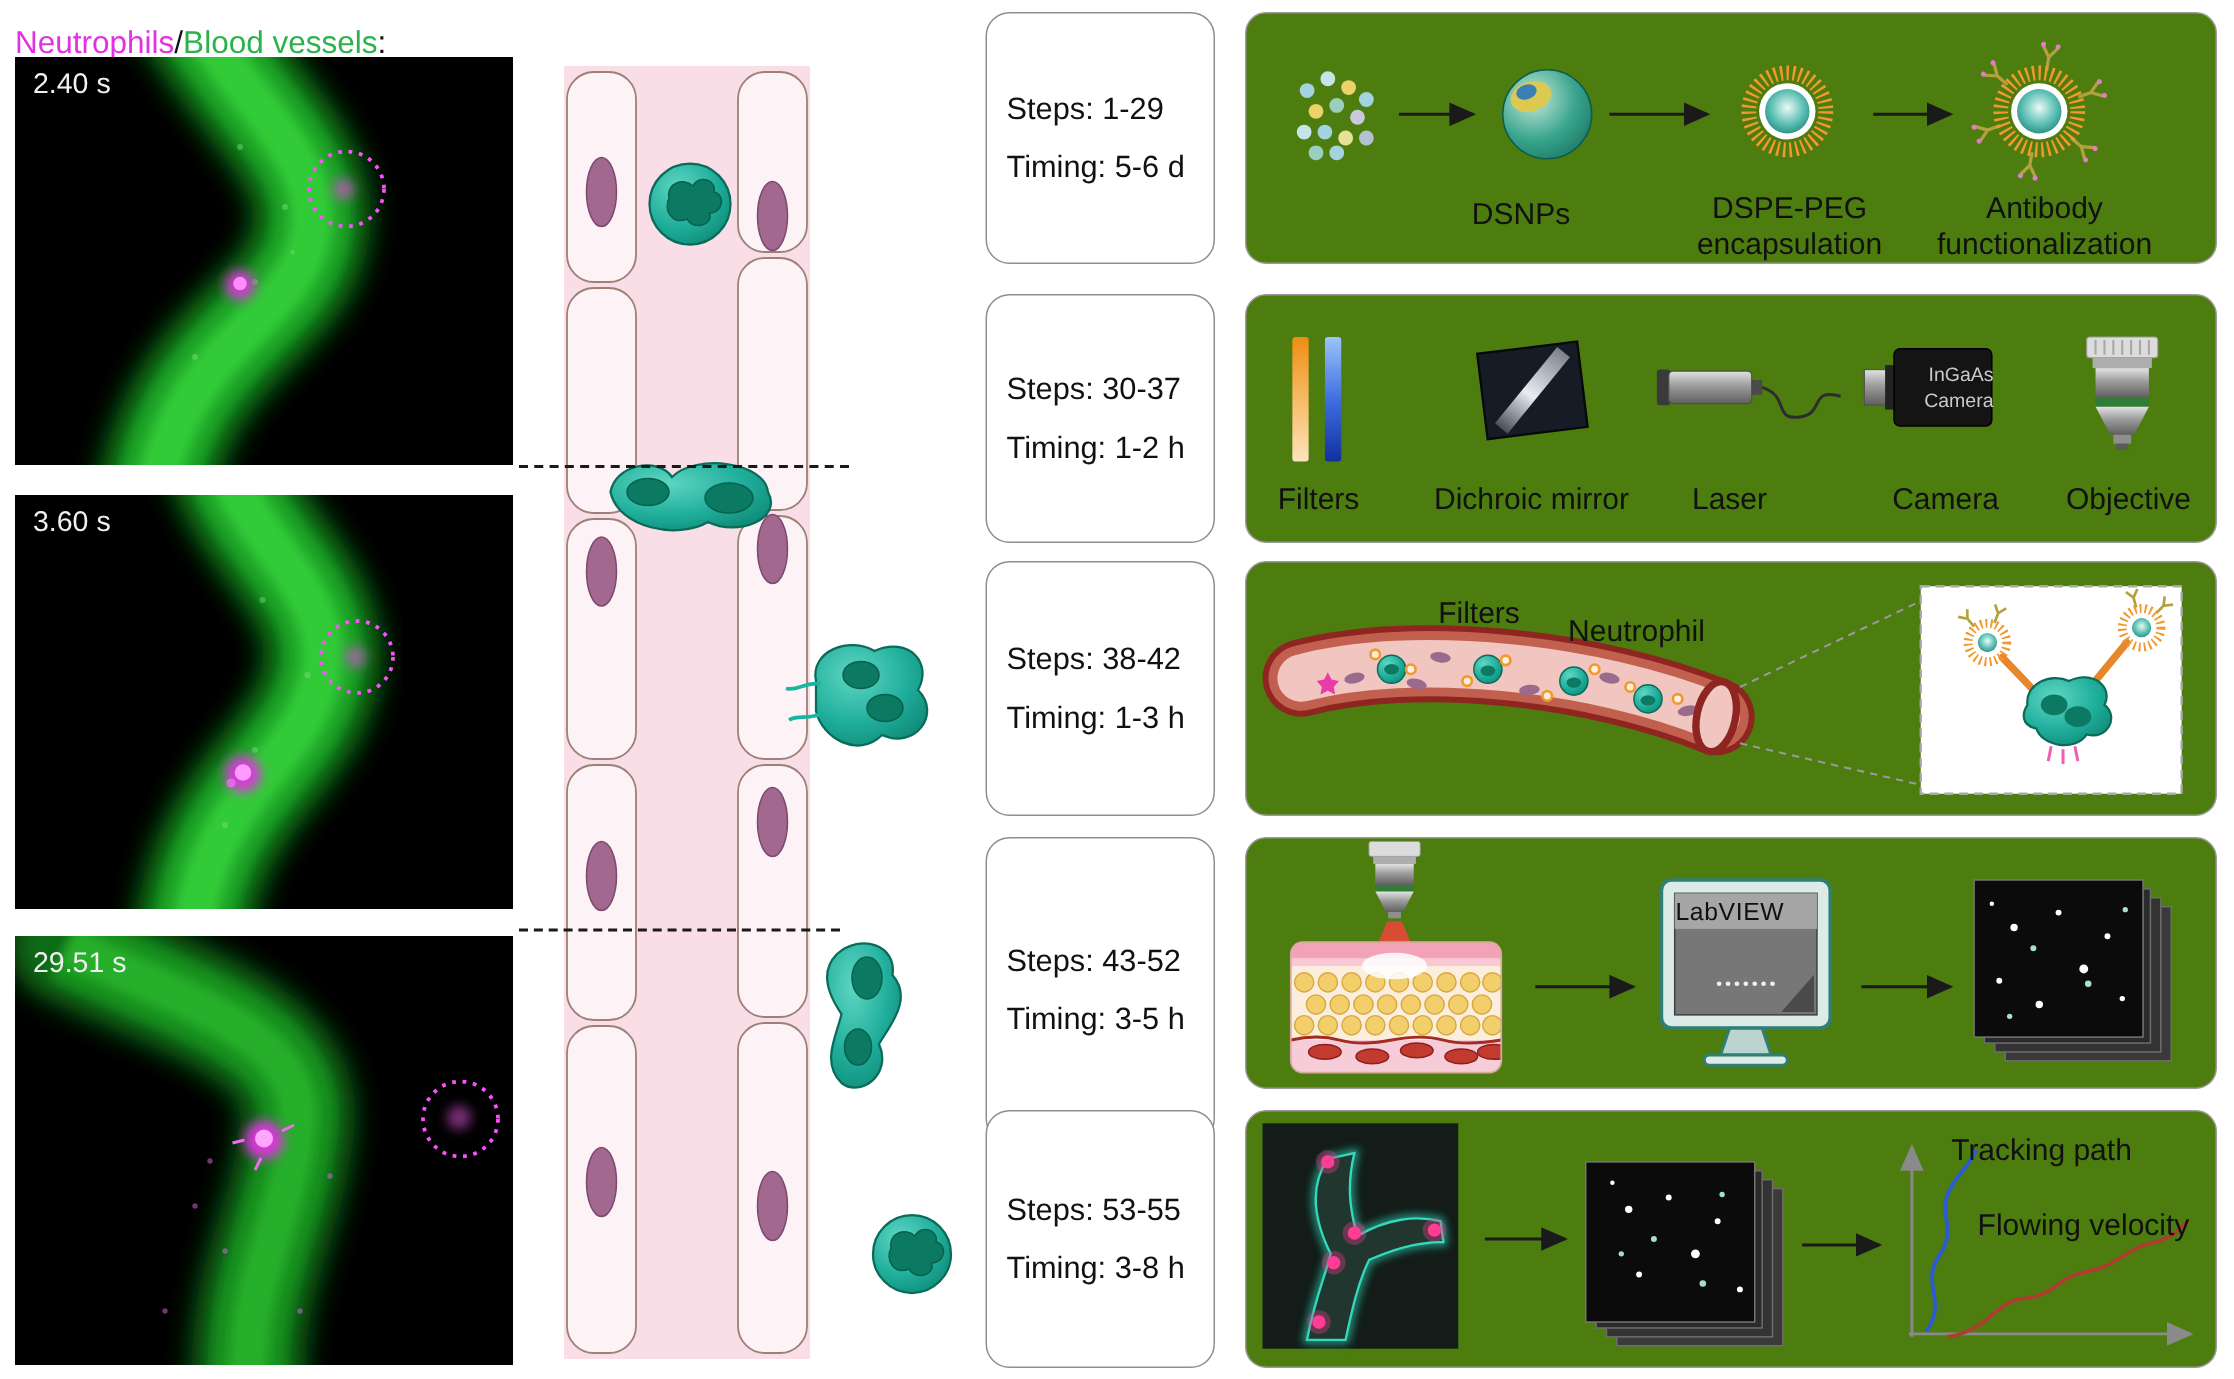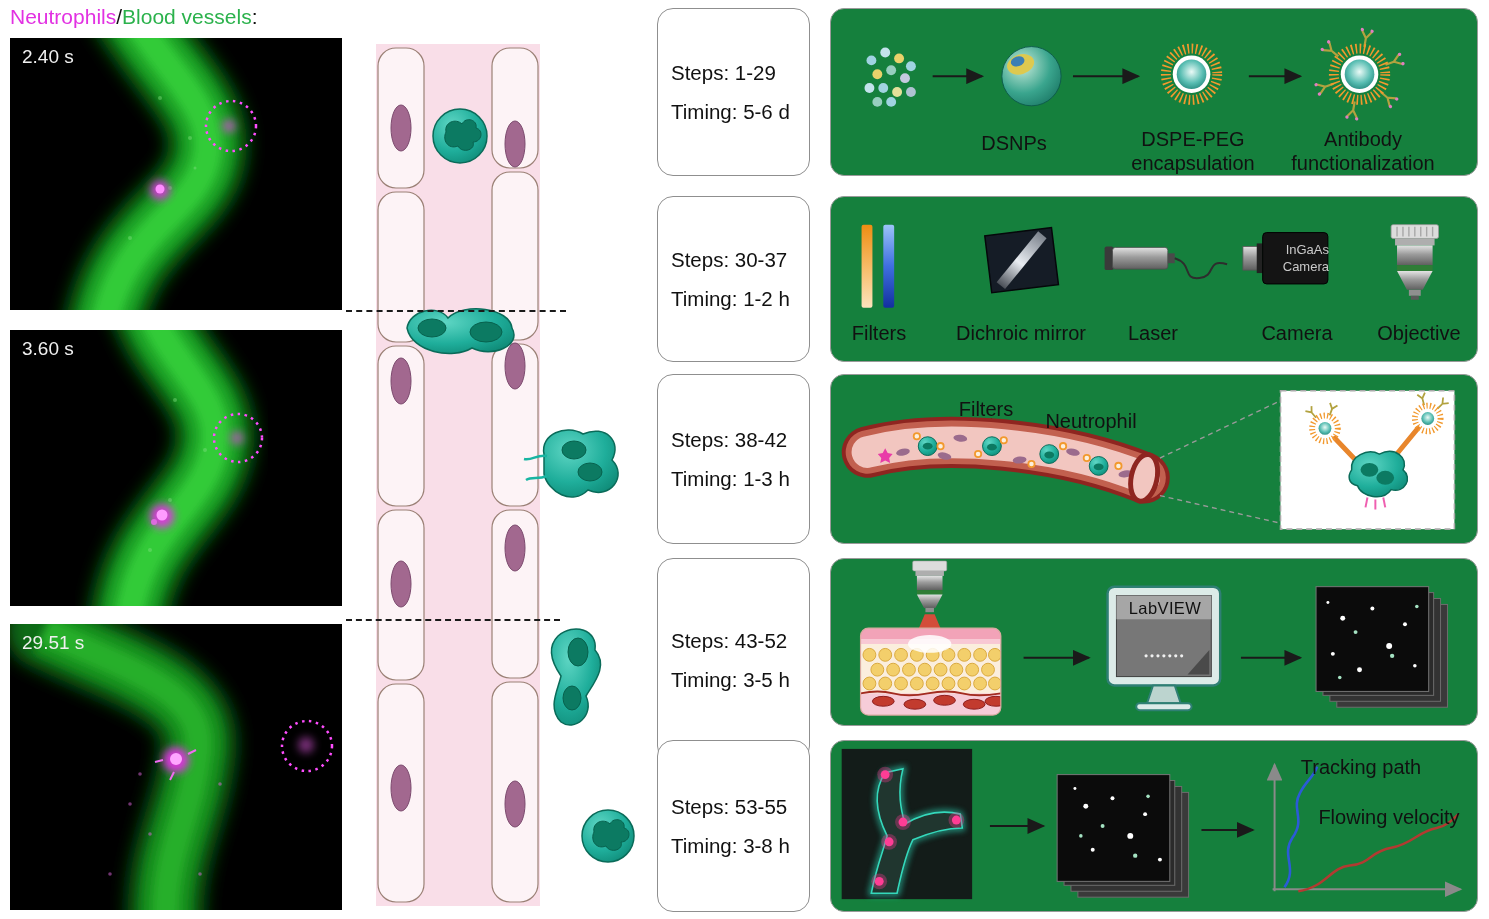--- a/index.html
+++ b/index.html
@@ -1,36 +1,36 @@
 <!DOCTYPE html>
 <html style="--magenta: #e231e2; --green: #2bb24c; --teal: #18b5a2; --orange: #f2992e; --vessel-pink: #f9dee8; --dark-red: #9e2b21; --track-blue: #2b5bd7; --velocity-red: #b23a31;"><head>
 <meta charset="utf-8">
 <style>
 *{margin:0;padding:0;box-sizing:border-box}
 html,body{width:1489px;height:919px}
 body{background:#fff;font-family:"Liberation Sans",sans-serif;color:#111;position:relative;overflow:hidden}
 .abs{position:absolute}
-.legend{position:absolute;left:10px;top:5px;font-size:21px;white-space:nowrap}
+.legend{position:absolute;left:10px;top:17px;font-size:21px;white-space:nowrap}
 .mag{color:var(--magenta)}
 .grn{color:var(--green)}
 .blk{color:#111}
 .micro{position:absolute;left:10px;width:332px;background:#1d4ed8;overflow:hidden}
 .micro svg{position:absolute;inset:0;width:100%;height:100%}
 .stamp{position:absolute;left:12px;top:8px;color:#f0f0f0;font-size:19px}
 .mid-title{position:absolute;left:342px;top:8px;width:290px;text-align:center;font-size:21.5px}
 .mid{position:absolute;left:352px;top:36px;width:290px;height:876px}
 .mid svg{width:100%;height:100%}
 .dash{position:absolute;height:0;border-top:2.2px dashed #1a1a1a}
 .stepbox{position:absolute;left:657px;width:153px;border:1.6px solid #8f8f8f;border-radius:16px;background:#fff;display:flex;flex-direction:column;justify-content:center;gap:15px;padding-left:13px}
 .stepline{font-size:20.5px;white-space:nowrap}
-.panel{position:absolute;left:830px;width:648px;border:1.6px solid #9a9a9a;border-radius:14px;background:#15803d;overflow:hidden}
+.panel{position:absolute;left:830px;width:648px;border:1.6px solid #9a9a9a;border-radius:14px;background:#4d7c0f;overflow:hidden}
 .panel svg.art{position:absolute;inset:0;width:100%;height:100%}
 .lbl{position:absolute;font-size:20px;line-height:1.2;text-align:center;white-space:pre-line}
 .cam-txt{position:absolute;font-size:13px;line-height:1.3;text-align:right;color:#c9c9c9;white-space:pre-line}
-.lv-txt{position:absolute;font-size:16.5px;text-align:center;color:#101010;letter-spacing:.4px}
+.lv-txt{position:absolute;font-size:16.5px;text-align:left;color:#101010;letter-spacing:.4px}
 </style>
 </head>
 <body>
 
 <div class="abs" style="inset:0">
 
   <div class="legend"><span class="mag">Neutrophils</span><span class="blk">/</span><span class="grn">Blood vessels</span><span class="blk">:</span></div>
 
   <div class="micro" style="top:38px;height:272px">
     <svg viewBox="0 0 332 272">

